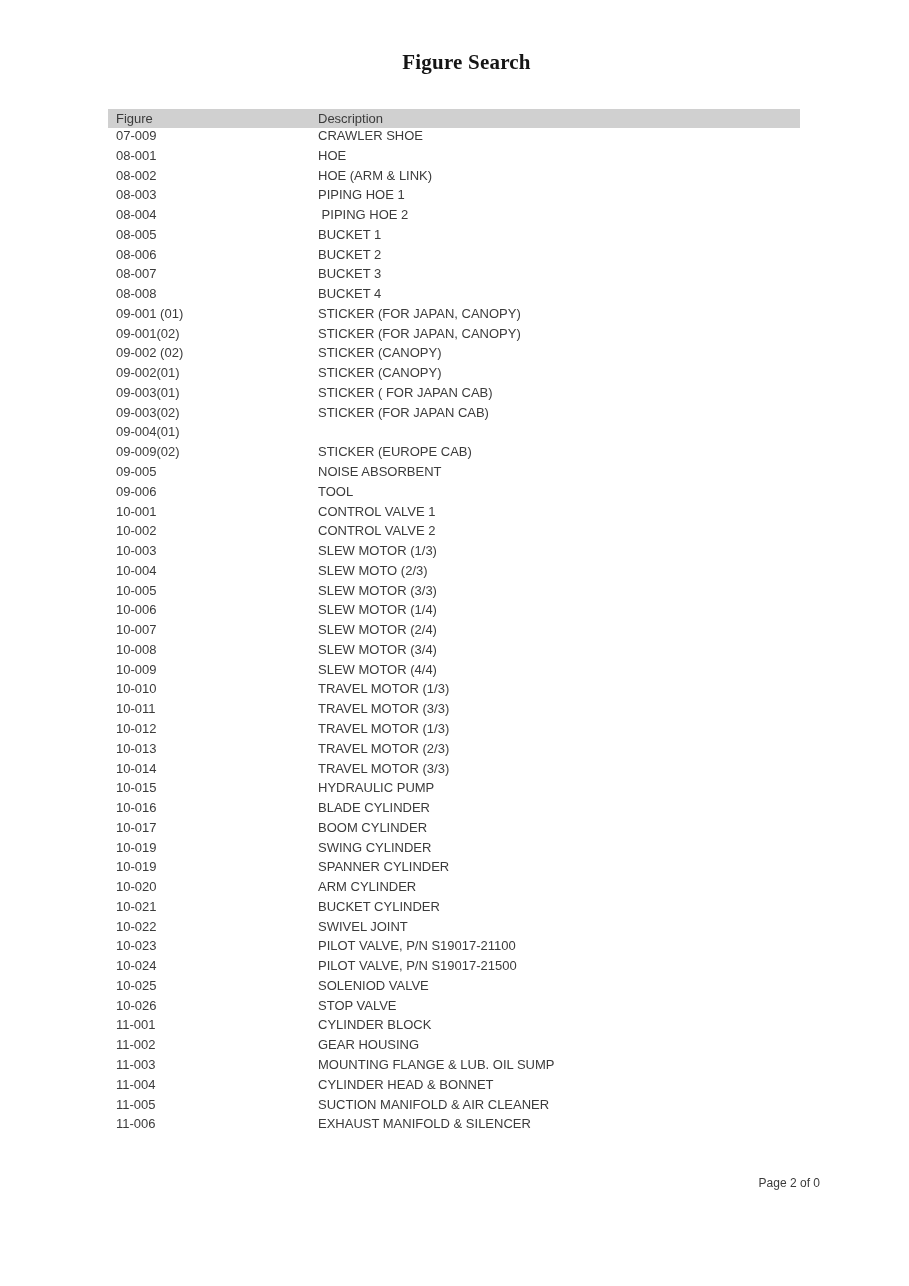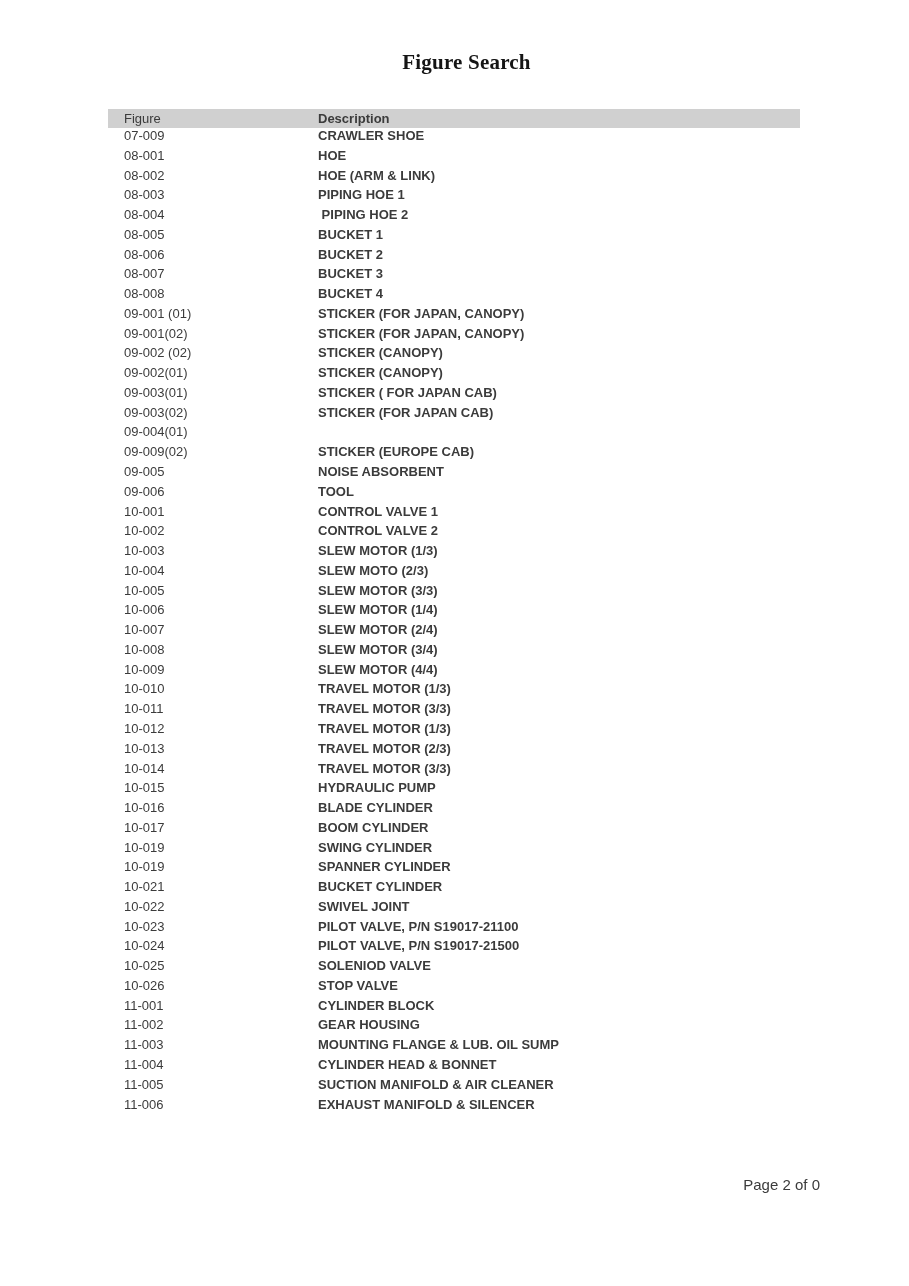--- a/index.html
+++ b/index.html
@@ -39,28 +39,28 @@
   }
   .row {
     display: flex;
     height: 19.77px;
     align-items: flex-start;
   }
   .cell { white-space: pre; overflow: hidden; }
   .col-figure {
     width: 210px;
     flex: none;
-    padding-left: 16px;
-  }
-  .col-desc { flex: 1; font-weight: bold; }
+    padding-left: 8px;
+  }
+  .col-desc { flex: 1; }
   .page-footer {
     position: absolute;
     top: 1176px;
     right: 89px;
-    font-size: 15px;
+    font-size: 12px;
     color: #3b3b3b;
   }
 </style>
 </head>
 <body style="color: rgb(59, 59, 59);">
 
 <div class="page-title">Figure Search</div>
 
 <div class="figure-table">
   <div class="header-row" style="background: rgb(208, 208, 208);">
@@ -213,20 +213,24 @@
       </div>
       <div class="row">
         <div class="cell col-figure">10-019</div>
         <div class="cell col-desc">SWING CYLINDER</div>
       </div>
       <div class="row">
         <div class="cell col-figure">10-019</div>
         <div class="cell col-desc">SPANNER CYLINDER</div>
       </div>
       <div class="row">
+        <div class="cell col-figure">10-020</div>
+        <div class="cell col-desc">ARM CYLINDER</div>
+      </div>
+      <div class="row">
         <div class="cell col-figure">10-021</div>
         <div class="cell col-desc">BUCKET CYLINDER</div>
       </div>
       <div class="row">
         <div class="cell col-figure">10-022</div>
         <div class="cell col-desc">SWIVEL JOINT</div>
       </div>
       <div class="row">
         <div class="cell col-figure">10-023</div>
         <div class="cell col-desc">PILOT VALVE, P/N S19017-21100</div>

